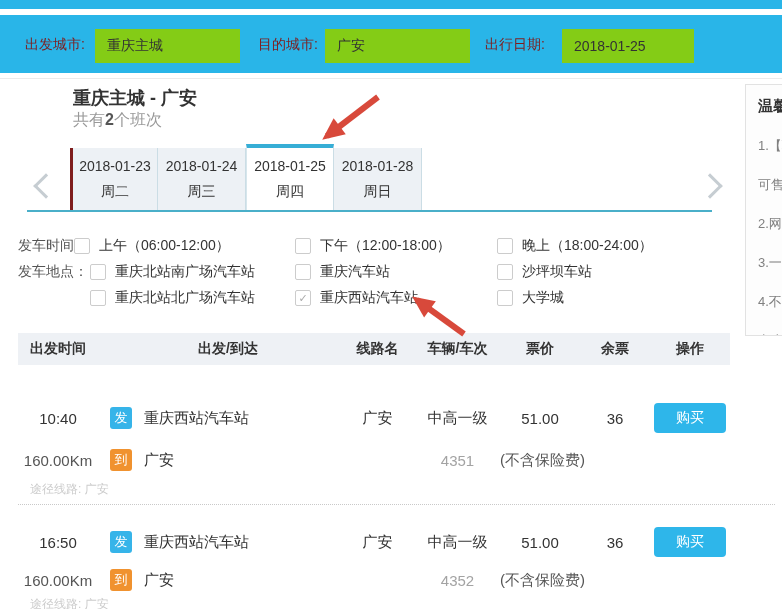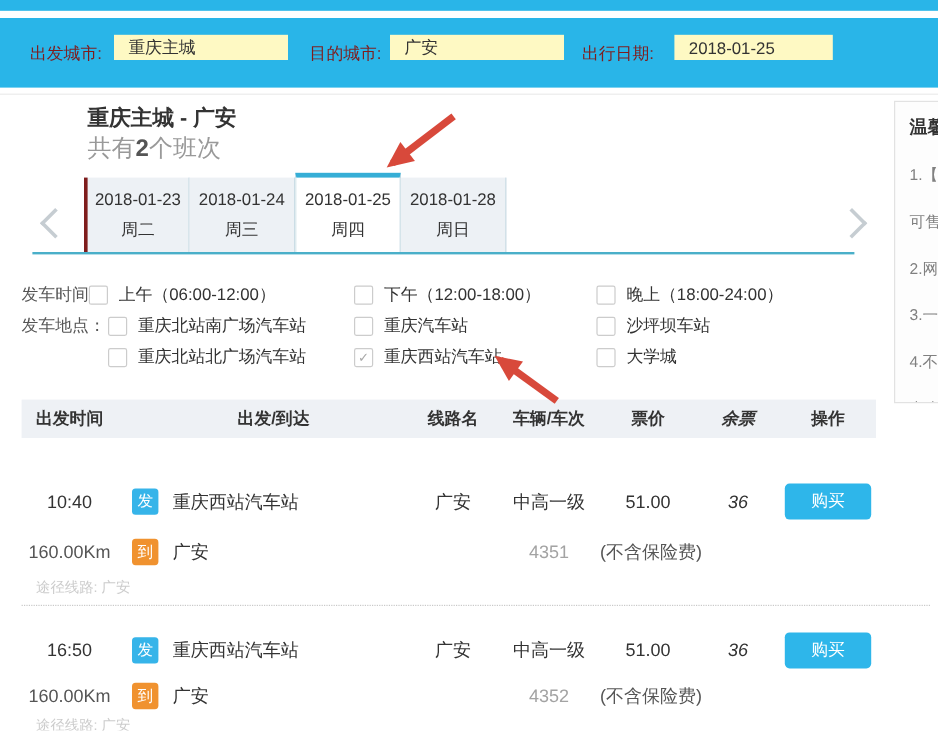--- a/index.html
+++ b/index.html
@@ -4,27 +4,27 @@
 <style>
   html,body{margin:0;padding:0;}
   .page{position:relative;width:782px;height:609px;background:#fff;overflow:hidden;
         font-family:"Liberation Sans","DejaVu Sans",sans-serif;}
 
   
   .top-strip{position:absolute;left:0;top:0;width:100%;height:9px;background:#29b5e8;}
   .search-bar{position:absolute;left:0;top:15px;width:100%;height:58px;background:#29b5e8;}
   .header-sep{position:absolute;top:78px;left:0;width:100%;height:1px;background:#ebebeb;}
   .sb-label{position:absolute;top:21px;color:#7f1d1d;font-size:14px;}
-  .sb-input{position:absolute;top:14px;height:21px;border:none;font-size:14px;color:#333;
-            padding:0 0 0 12px;outline:none;background:#fef9c3;}
+  .sb-input{position:absolute;top:14px;height:34px;border:none;font-size:14px;color:#333;
+            padding:0 0 0 12px;outline:none;background:#84cc16;}
 
   
   .title-row{position:absolute;left:18px;top:86px;display:flex;align-items:baseline;flex-direction:column;}
   .page-title{font-size:18px;font-weight:bold;color:#333;}
-  .count{margin-left:55px;font-size:20px;color:#999;}
+  .count{margin-left:55px;font-size:16px;color:#999;}
   .count b{color:#555;}
 
   
   .chev{position:absolute;width:15px;height:15px;border-left:3px solid #c6cdd2;border-bottom:3px solid #c6cdd2;cursor:pointer;}
   .chev.left{left:37px;top:177px;transform:rotate(45deg);}
   .chev.right{left:701px;top:177px;transform:rotate(225deg);}
   .tabs{position:absolute;left:70px;top:148px;display:flex;}
   .tab{width:88px;height:62px;background:#edf1f5;border-right:1px solid #cbdde5;box-sizing:border-box;
        display:flex;flex-direction:column;align-items:center;justify-content:center;gap:9px;cursor:pointer;}
   .tab:first-child{border-left:3px solid #7f1d1d;}
@@ -43,21 +43,21 @@
 
   
   .table{position:absolute;left:18px;top:333px;width:712px;}
   .thead{display:flex;height:32px;background:#eef1f5;align-items:center;font-size:14px;font-weight:bold;color:#333;}
   .c-time{width:80px;text-align:center;flex:none;}
   .c-station{flex:1;display:flex;align-items:center;padding-left:12px;box-sizing:border-box;min-width:0;}
   .thead .c-station{padding-left:100px;}
   .c-route{width:75px;text-align:center;flex:none;}
   .c-bus{width:85px;text-align:center;flex:none;}
   .c-price{width:80px;text-align:center;flex:none;}
-  .c-seats{width:70px;text-align:center;flex:none;font-style:italic;}
+  .c-seats{width:70px;text-align:center;flex:none;}
   .c-action{width:80px;text-align:center;flex:none;}
   .trow{display:flex;align-items:center;font-size:15px;color:#333;}
   .trip1 .l1{margin-top:38px;}  .trip1 .l2{margin-top:16px;}
   .trip1 .via{margin-top:10px;} .trip1 .dotted{margin-top:6px;}
   .trip2 .l1{margin-top:22px;}  .trip2 .l2{margin-top:12px;}
   .trip2 .via{margin-top:5px;}
   .badge{width:22px;height:22px;border-radius:3px;color:#fff;font-size:13px;display:flex;align-items:center;
          justify-content:center;margin-right:12px;flex:none;}
   .badge.depart{background:#36b4e9;}
   .badge.arrive{background:#f0922f;}

